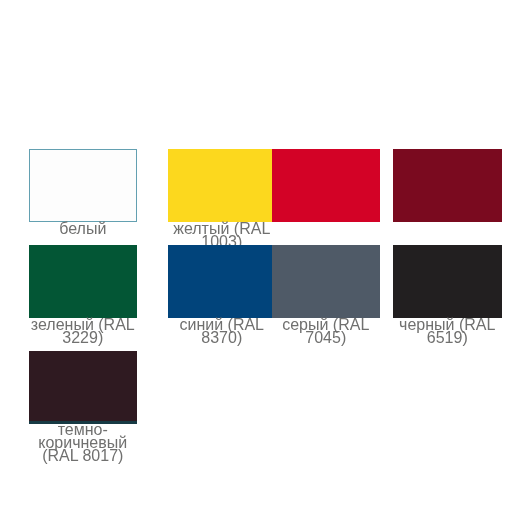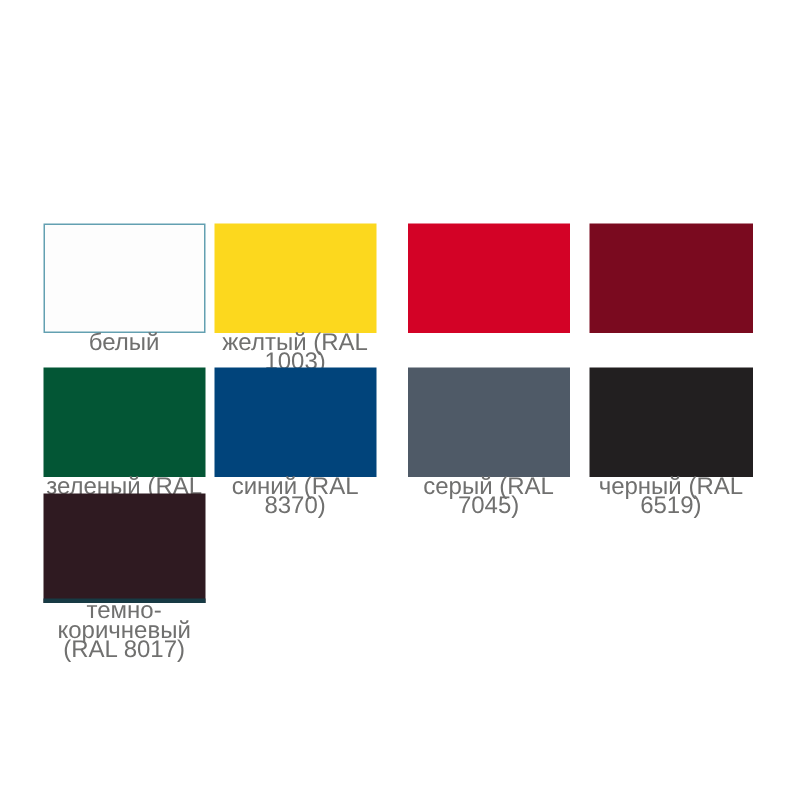--- a/index.html
+++ b/index.html
@@ -19,26 +19,26 @@
     left: 28.5px;
     top: 149px;
     width: 486px;
     height: 300px;
   }
   .swatch-cell {
     position: absolute;
     width: 108.5px;
   }
   .swatch-cell.c0 { left: 0; }
-  .swatch-cell.c1 { left: 114px; }
+  .swatch-cell.c1 { left: 139px; }
   .swatch-cell.c2 { left: 243px; }
   .swatch-cell.c3 { left: 364.5px; }
   .swatch-cell.r0 { top: 0; }
   .swatch-cell.r1 { top: 96px; }
-  .swatch-cell.r2 { top: 180px; }
+  .swatch-cell.r2 { top: 202px; }
   .swatch-chip {
     position: relative;
     width: 108.5px;
     height: 72.5px;
     box-sizing: border-box;
   }
   .chip-strip {
     position: absolute;
     left: 0;
     right: 0;

